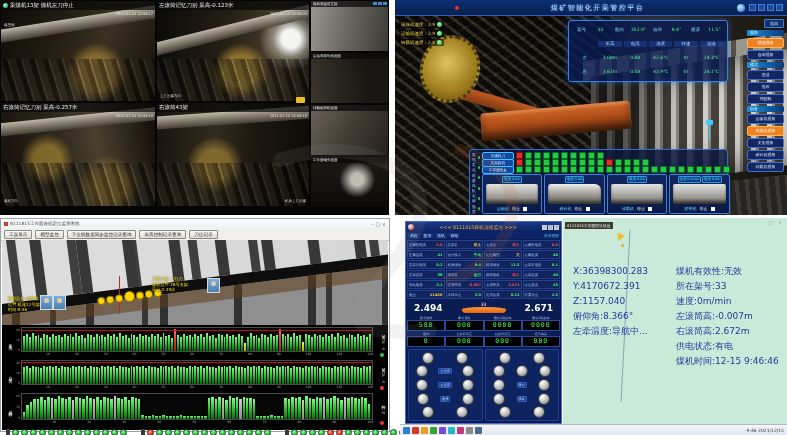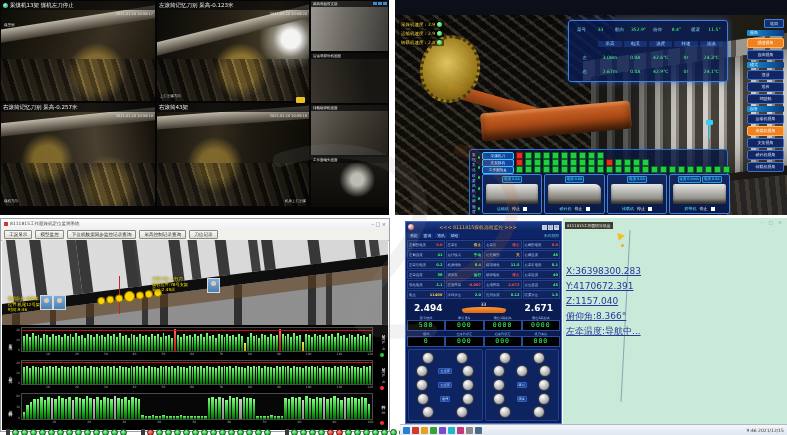--- a/index.html
+++ b/index.html
@@ -207,21 +207,21 @@
     background:radial-gradient(circle at 35% 30%,#ffffff,#b8b8b8 55%,#6f6f6f);}
   .bchip{background:#1a3a8a;border:1px solid #2f5fc0;color:#bfe0ff;font-size:3.2px;padding:0 1px;border-radius:1px;}
   #q4-nav{position:absolute;left:163px;top:0;width:224px;height:206px;background:#c9e9d9;overflow:hidden;}
   #nav-chip{position:absolute;left:2px;top:4px;background:#3c3c30;color:#eee;font-size:3.8px;padding:1px 2px;}
   #nav-wc{position:absolute;right:3px;top:2px;color:#8a9a90;font-size:4.5px;letter-spacing:2px;}
   .nav-line{position:absolute;left:62px;top:12px;width:1px;height:172px;background:#8aa4b8;transform:rotate(3deg);}
   .nav-marker{position:absolute;left:53px;top:16px;width:0;height:0;border-left:4px solid transparent;
     border-right:4px solid transparent;border-top:7px solid #f0c020;transform:rotate(18deg);}
   .nav-marker2{position:absolute;left:58px;top:26px;width:3px;height:3px;background:#e8b020;border-radius:50%;}
   .nav-col{position:absolute;top:46px;font-size:9px;color:#22389a;line-height:15px;white-space:nowrap;}
-  #nav-left{left:3px;text-decoration:underline;} #nav-right{left:113px;}
+  #nav-left{left:10px;} #nav-right{left:113px;}
   #q4-taskbar{position:absolute;left:0;bottom:0;width:387px;height:11px;background:linear-gradient(#f4f7fb,#dfe6f0);
     border-top:1px solid #b0b8c8;display:flex;align-items:center;padding:0 3px;gap:2px;box-sizing:border-box;}
   .tb-ico{width:7px;height:7px;border-radius:1px;display:block;}
   #tray{margin-left:auto;color:#333;font-size:4.5px;text-align:right;line-height:5px;}
   
   .wm{position:absolute;z-index:9;pointer-events:none;opacity:.12;}
 </style>
 </head>
 <body>
 
@@ -289,20 +289,31 @@
           <div class="tl">转载破碎机画面</div>
         </div>
         <div class="thumb t3">
           <div class="tl">工作面端头画面</div>
         </div>
       </div>
     <div class="yellow-chip"></div>
   </div>
 
   <div id="q2">
+    <div id="q2-header">
+      <span class="hdr-dot"></span>
+      <span id="q2-title">煤矿智能化开采管控平台</span>
+      <span class="hdr-logo"></span>
+      <span class="hdr-icons">
+          <i></i>
+          <i></i>
+          <i></i>
+          <i></i>
+        </span>
+    </div>
     <div id="q2-scene">
       <div class="coal-wall"></div>
       <div class="canopy"></div>
       <div class="supports"></div>
       <div class="conveyor"></div>
       <div class="shearer-arm"></div>
       <div class="shearer-body"></div>
       <div class="drum"></div>
       <div class="pin"></div>
     </div>
@@ -1564,20 +1575,29 @@
       <div class="nav-line"></div>
       <div class="nav-marker"></div>
       <div class="nav-marker2"></div>
       <div class="nav-col" id="nav-left">
           <div>X:36398300.283</div>
           <div>Y:4170672.391</div>
           <div>Z:1157.040</div>
           <div>俯仰角:8.366°</div>
           <div>左牵温度:导航中...</div>
         </div>
+      <div class="nav-col" id="nav-right">
+          <div>煤机有效性:无效</div>
+          <div>所在架号:33</div>
+          <div>速度:0m/min</div>
+          <div>左滚筒高:-0.007m</div>
+          <div>右滚筒高:2.672m</div>
+          <div>供电状态:有电</div>
+          <div>煤机时间:12-15 9:46:46</div>
+        </div>
     </div>
     <div id="q4-taskbar">
       <span class="tb-ico" style="background: rgb(42, 127, 212);"></span>
         <span class="tb-ico" style="background: rgb(212, 58, 42);"></span>
         <span class="tb-ico" style="background: rgb(232, 160, 32);"></span>
         <span class="tb-ico" style="background: rgb(58, 160, 58);"></span>
         <span class="tb-ico" style="background: rgb(122, 74, 212);"></span>
         <span class="tb-ico" style="background: rgb(32, 184, 200);"></span>
         <span class="tb-ico" style="background: rgb(192, 58, 122);"></span>
         <span class="tb-ico" style="background: rgb(138, 138, 138);"></span>

